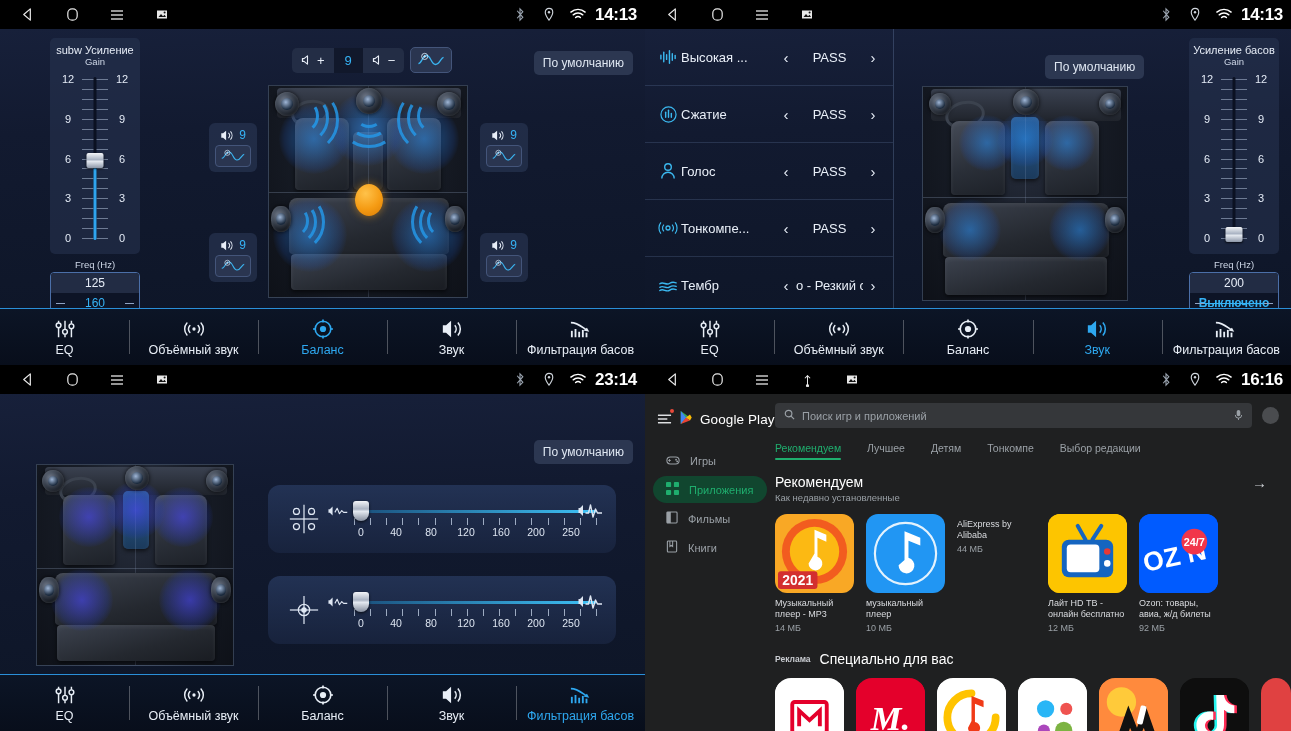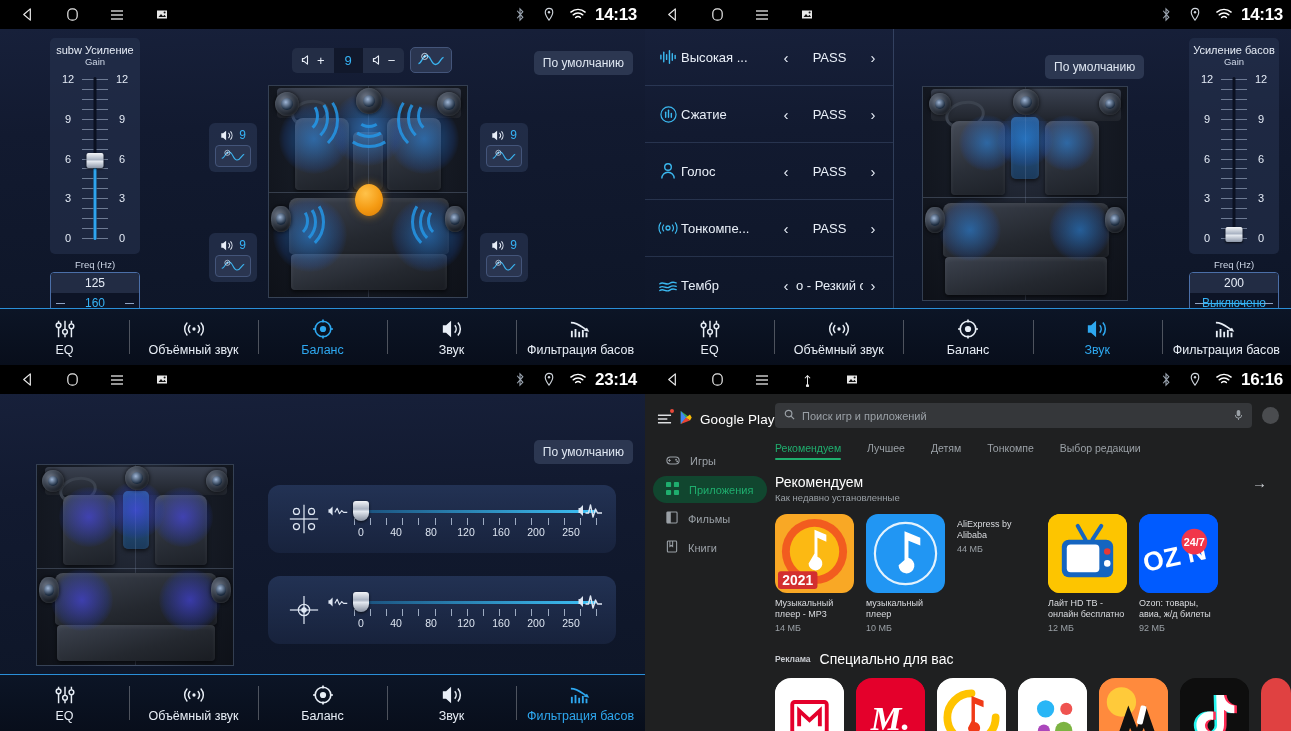--- a/index.html
+++ b/index.html
@@ -54,21 +54,21 @@
      box-shadow:0 1px 2px rgba(0,0,0,.7); }
   .scale-col { position:absolute; top:0; bottom:0; width:20px; display:flex; flex-direction:column; justify-content:space-between;
      color:#e4ebf6; font-size:11px; align-items:center; padding:2px 0; }
   .scale-left { left:4px; } .scale-right { right:4px; }
   .freqlabel { color:#cfd8e8; font-size:9.5px; text-align:center; margin-top:5px; }
   .freqbox { margin-top:2px; border:1px solid #4b6fa8; border-radius:4px; overflow:hidden; background:#0d1426; }
   .freqbox div { text-align:center; font-size:12px; padding:3px 0; color:#e7edf7; background:#222c44; }
   .freqbox .fsel { color:#36b3f5; background:#0d1426; font-size:12px; position:relative; }
   .freqbox .fsel:before,.freqbox .fsel:after { content:""; position:absolute; top:50%; width:9px; height:1px; background:#8fa3c4; }
   .freqbox .fsel:before { left:5px; } .freqbox .fsel:after { right:5px; }
-  .freqbox .fsel.strike { text-decoration:line-through; }
+  .freqbox .fsel.strike { text-decoration:line-through;font-weight:bold; }
 
   
   .volstep { position:absolute; display:flex; align-items:center; gap:6px; }
   .volgroup { display:flex; background:#232d45; border-radius:5px; overflow:hidden; align-items:stretch; }
   .volbtn { display:flex; align-items:center; gap:3px; padding:5px 9px; color:#e8eef8; font-size:13px; }
   .volval { background:#11182b; color:#36b3f5; font-size:13px; padding:5px 11px; display:flex; align-items:center; }
   .wavebtn { background:#2a3550; border:1px solid #44557a; border-radius:5px; padding:3px 5px; display:flex; align-items:center; }
 
   
   .spkbox { position:absolute; background:rgba(44,56,86,.6); border-radius:6px; padding:5px 6px;

